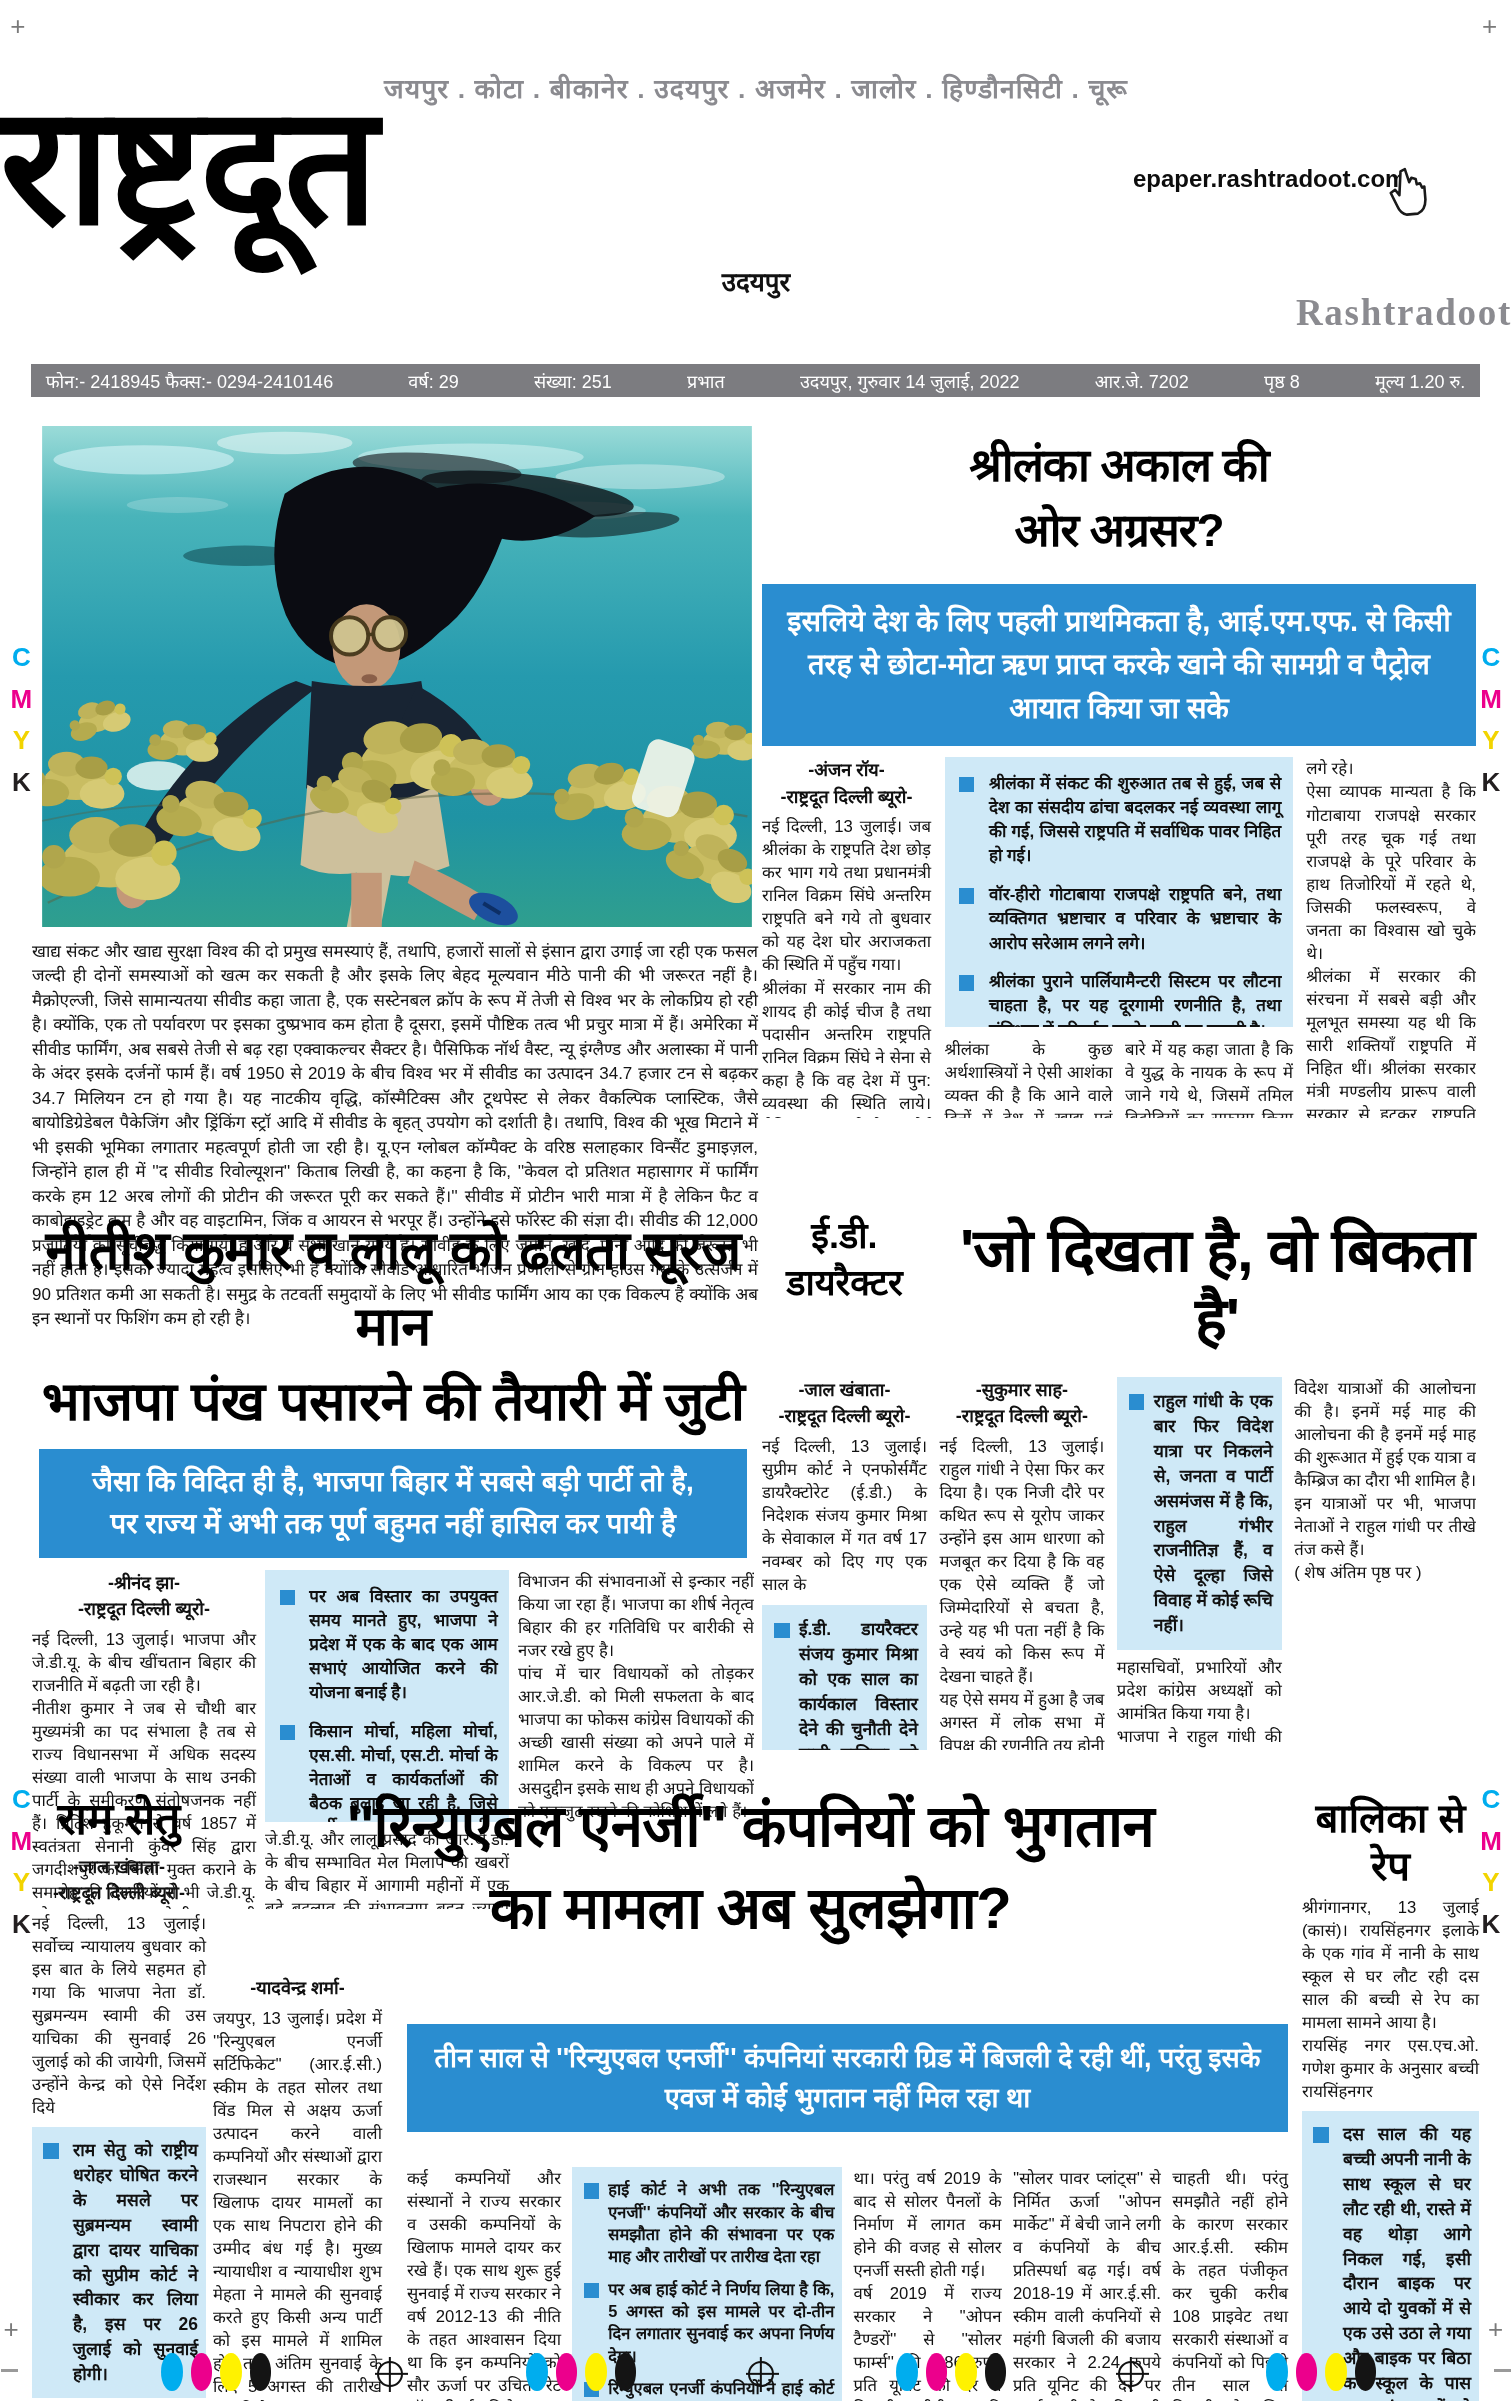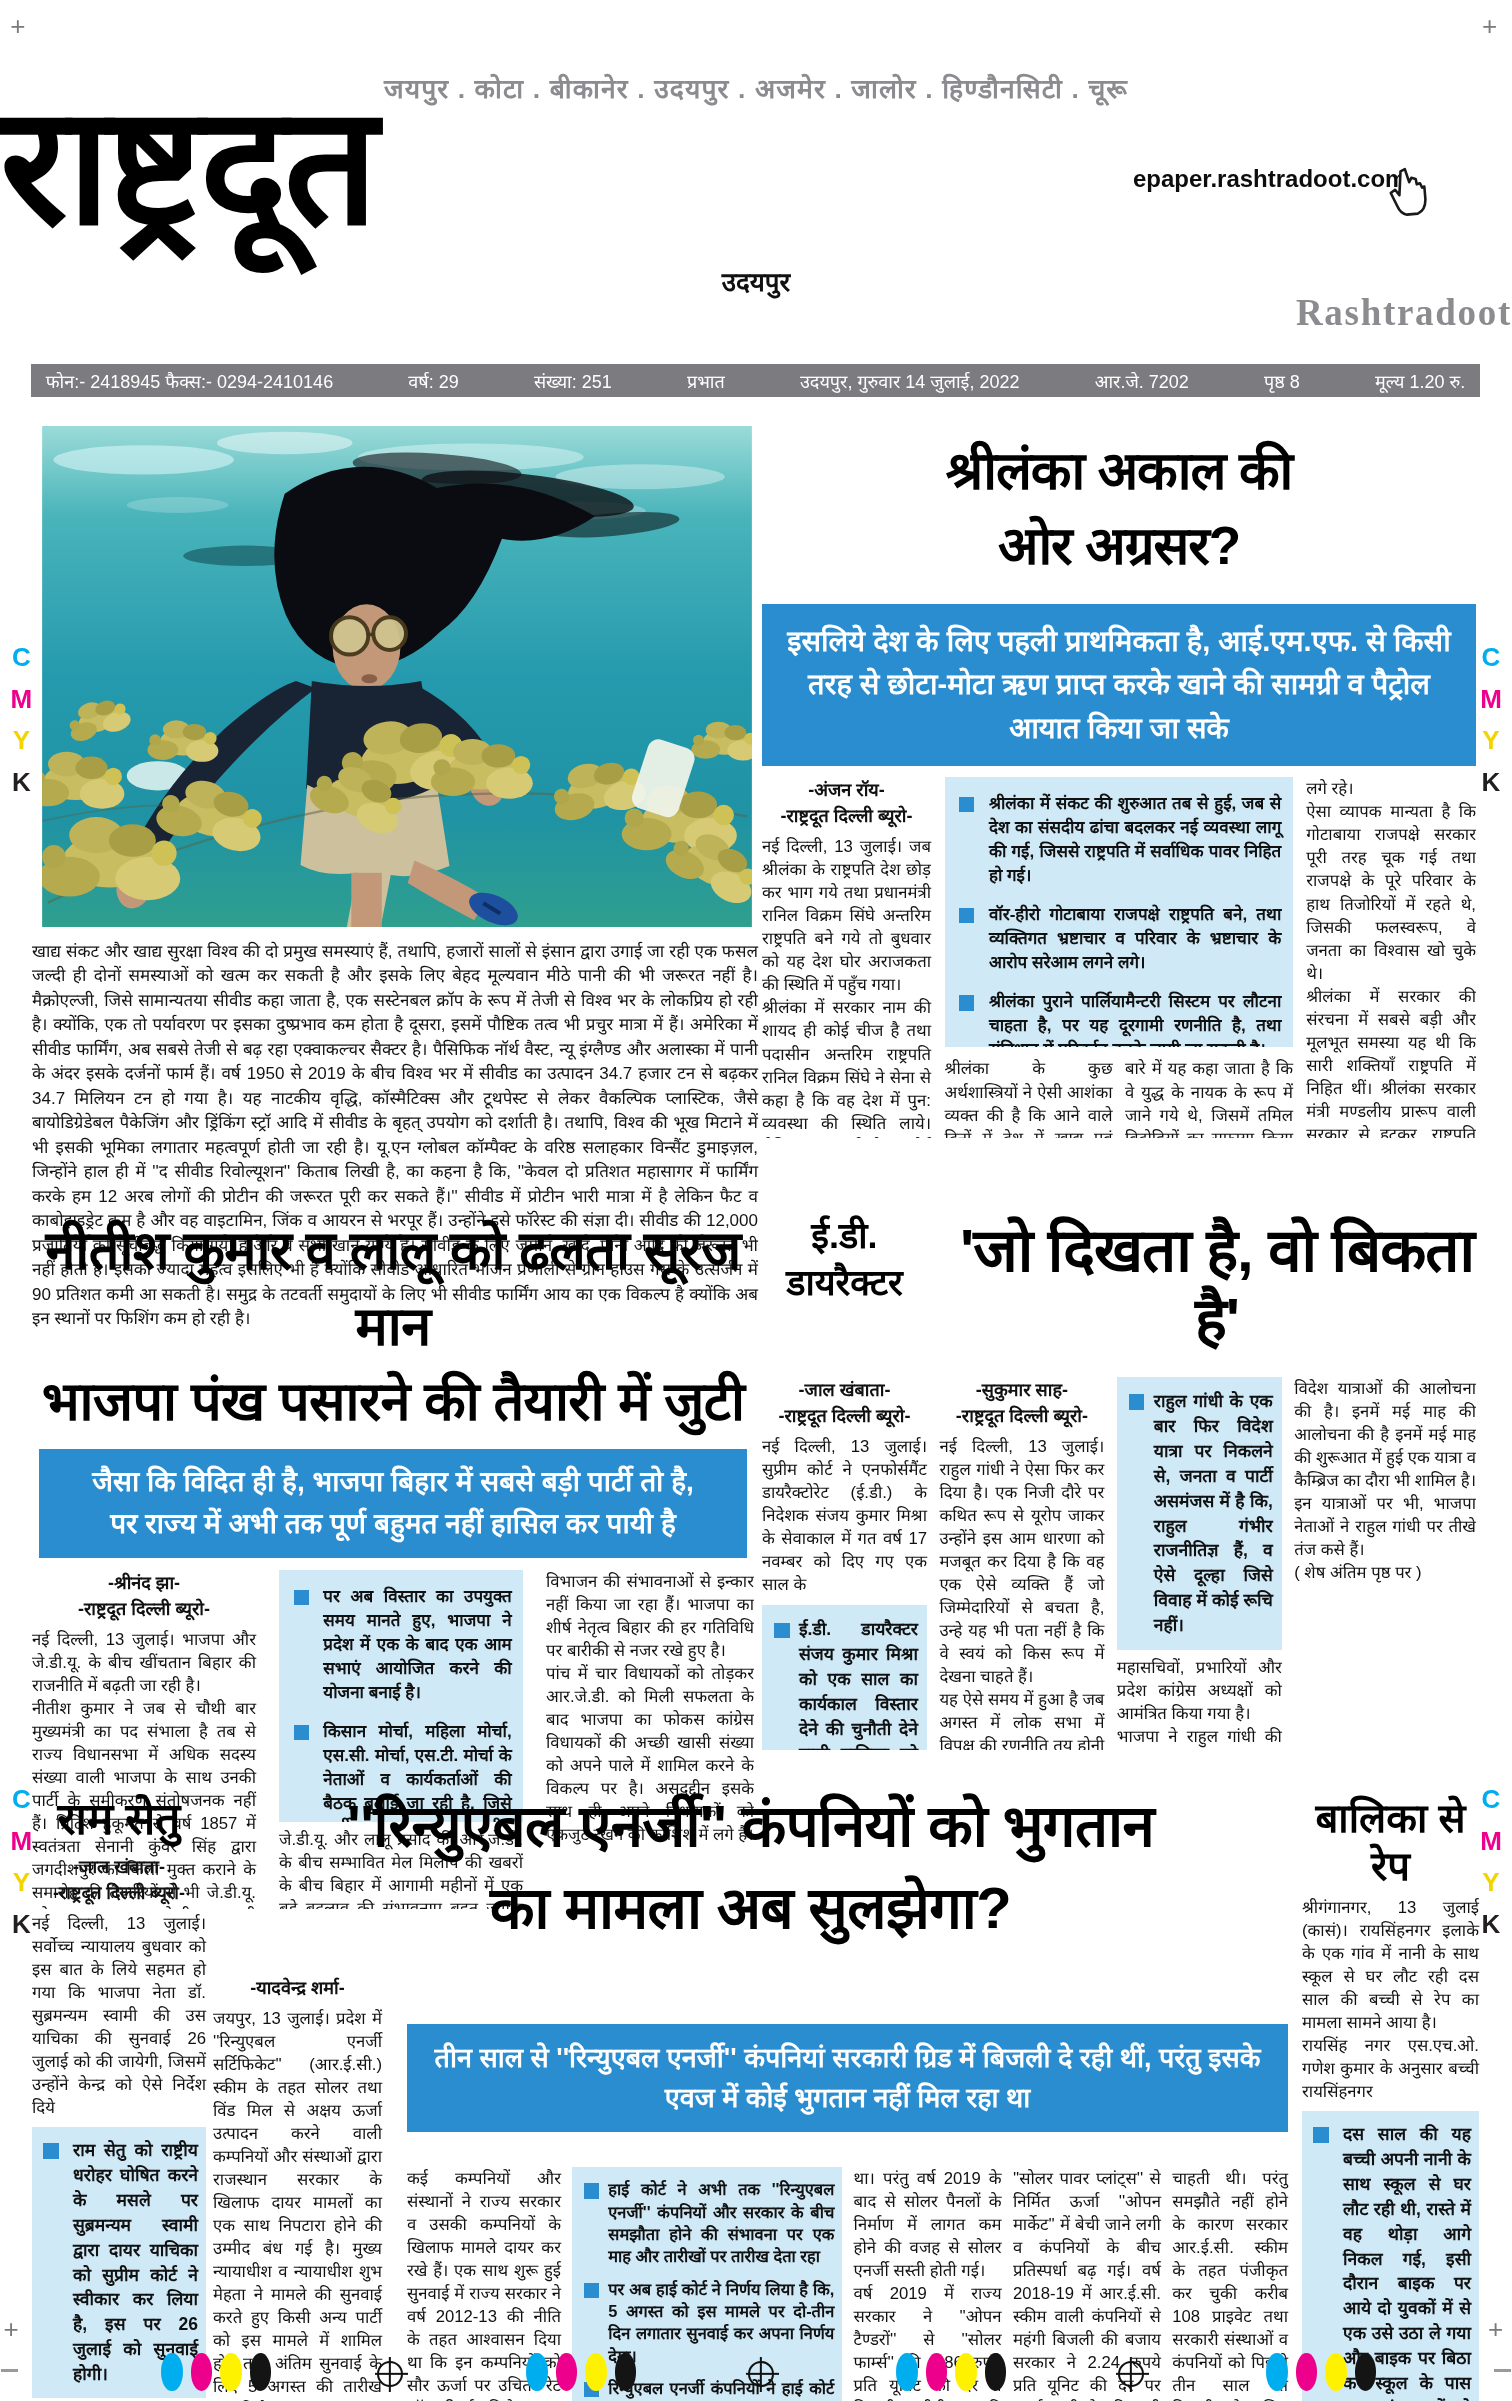--- a/index.html
+++ b/index.html
@@ -38,34 +38,34 @@
   .lite{background:#cfe9f7;padding:14.7px 11.3px;display:flex;flex-direction:column;gap:14.7px}
   .bli{position:relative;padding-left:33px;font-weight:700;font-size:17px;line-height:1.42;text-align:justify}
   .bli::before{content:"";position:absolute;left:3.4px;top:5.1px;width:15.2px;height:15.2px;background:#2a8dd0}
   .h-black{font-weight:900;color:#000;text-align:center}
   
   .photo{position:absolute;left:42px;top:426px;width:710px;height:501px;overflow:hidden}
   .caption{position:absolute;left:32px;top:940px;width:726px;font-size:17px;line-height:1.44;
            text-align:justify;color:#131313}
   
   .lead{position:absolute;left:762px;top:433px;width:714px}
-  .lead .h1{font-size:53px;line-height:1.42;letter-spacing:-1.1px}
+  .lead .h1{font-size:46px;line-height:1.42;letter-spacing:-1.1px}
   .lead .stand{margin-top:20px;font-size:29px;line-height:1.5;padding:16px 19px}
   .lbody{margin-top:11.3px;display:flex;gap:13.6px;height:361px;overflow:hidden}
   .lead .c1{width:169px;flex:none}
   .lead .mid{width:348px;flex:none}
   .lead .lite{height:270px;overflow:hidden}
   .midrow{display:flex;gap:12.4px;margin-top:10.2px}
   .midrow .bp{width:168px;flex:none;margin-top:0}
   .lead .c4{flex:1}
   
   .nitish{position:absolute;left:32px;top:1213px;width:722px}
   .nitish .h2{font-size:54px;line-height:1.4;letter-spacing:-0.6px}
   .nitish .stand{margin:9px 6.8px 0;font-size:28px;line-height:1.5;padding:12.4px 36px}
-  .nbody{display:flex;gap:23px;margin-top:12.4px;height:339px;overflow:hidden}
+  .nbody{display:flex;gap:9px;margin-top:12.4px;height:339px;overflow:hidden}
   .nitish .c1{width:224px;flex:none}
   .nitish .c2{width:244px;flex:none}
   .nitish .c2 .lite{height:252px;overflow:hidden}
   .nitish .c3{flex:1}
   
   .edr{position:absolute;left:762px;top:1213px;width:714px}
   .heads{display:flex;gap:31px;align-items:flex-start}
   .edh{width:165px;flex:none;font-size:36px;line-height:1.3}
   .rahulh{flex:1;font-size:60px;line-height:1.15;letter-spacing:-1.1px;padding-top:3.4px}
   .ebody{display:flex;gap:12.4px;margin-top:22.6px;height:373px;overflow:hidden}

